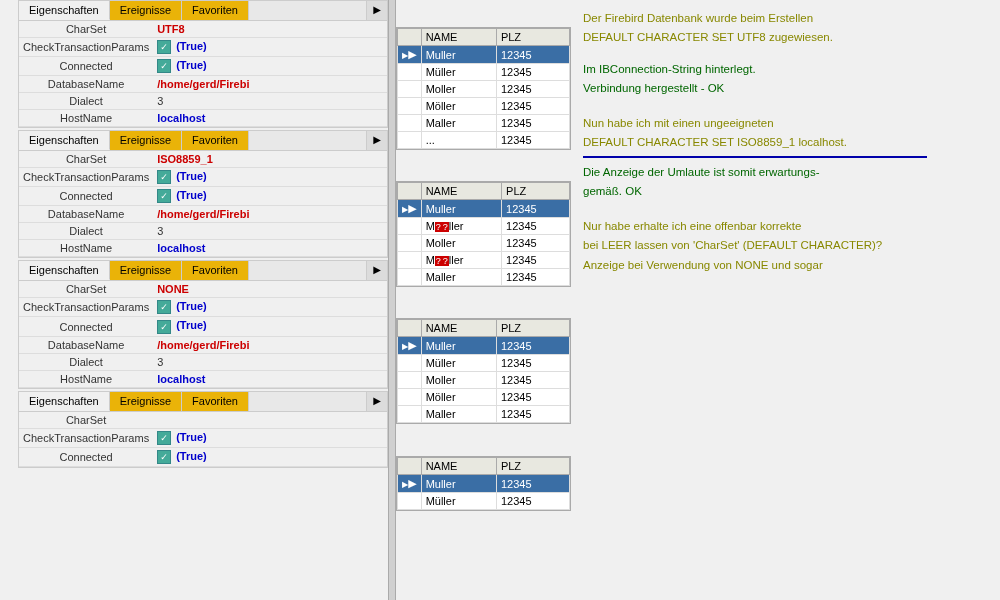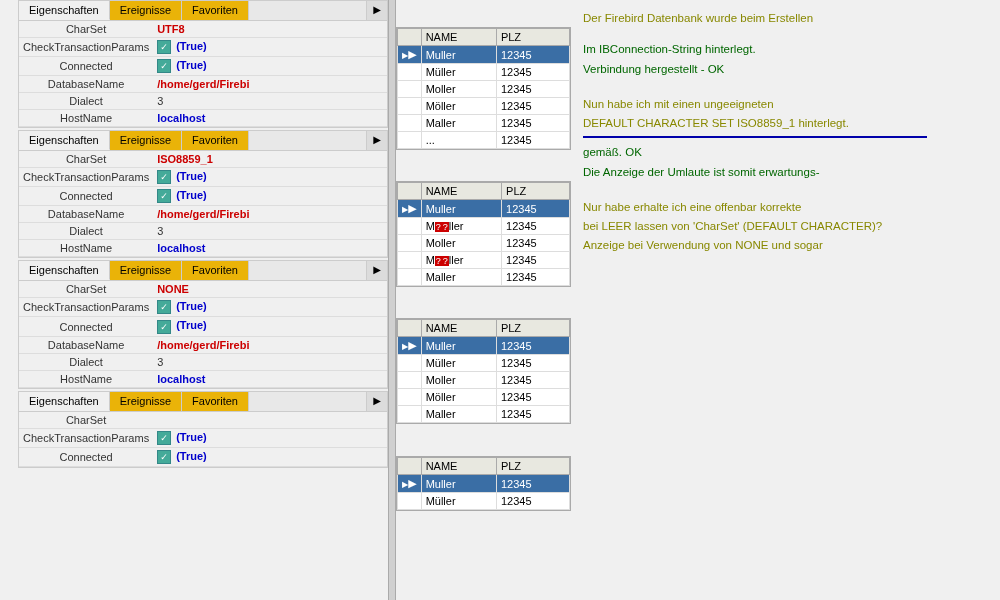--- a/index.html
+++ b/index.html
@@ -443,31 +443,32 @@
         </tr>
       </tbody>
     </table>
   </div>
 </div>
 
 <div class="right-panel">
 
   <div class="comment-block">
     <p class="comment-yellow">Der Firebird Datenbank wurde beim Erstellen</p>
+    <p class="comment-yellow">DEFAULT CHARACTER SET UTF8 zugewiesen.</p>
     <br>
     <p class="comment-green">Im IBConnection-String hinterlegt.</p>
     <p class="comment-green">Verbindung hergestellt - OK</p>
   </div>
 
   <div class="comment-block">
     <p class="comment-yellow">Nun habe ich mit einen ungeeigneten</p>
-    <p class="comment-yellow">DEFAULT CHARACTER SET ISO8859_1 hinterlegt.</p>
+    <p class="comment-yellow">DEFAULT CHARACTER SET ISO8859_1 localhost.</p>
     <hr class="separator-line">
+    <p class="comment-green">Die Anzeige der Umlaute ist somit erwartungs-</p>
     <p class="comment-green">gemäß. OK</p>
-    <p class="comment-green">Die Anzeige der Umlaute ist somit erwartungs-</p>
   </div>
 
   <div class="comment-block">
     <p class="comment-yellow">Nur habe erhalte ich eine offenbar korrekte</p>
     <p class="comment-yellow">bei LEER lassen von 'CharSet' (DEFAULT CHARACTER)?</p>
     <p class="comment-yellow">Anzeige bei Verwendung von NONE und sogar</p>
   </div>
 </div>
 
 </body></html>

